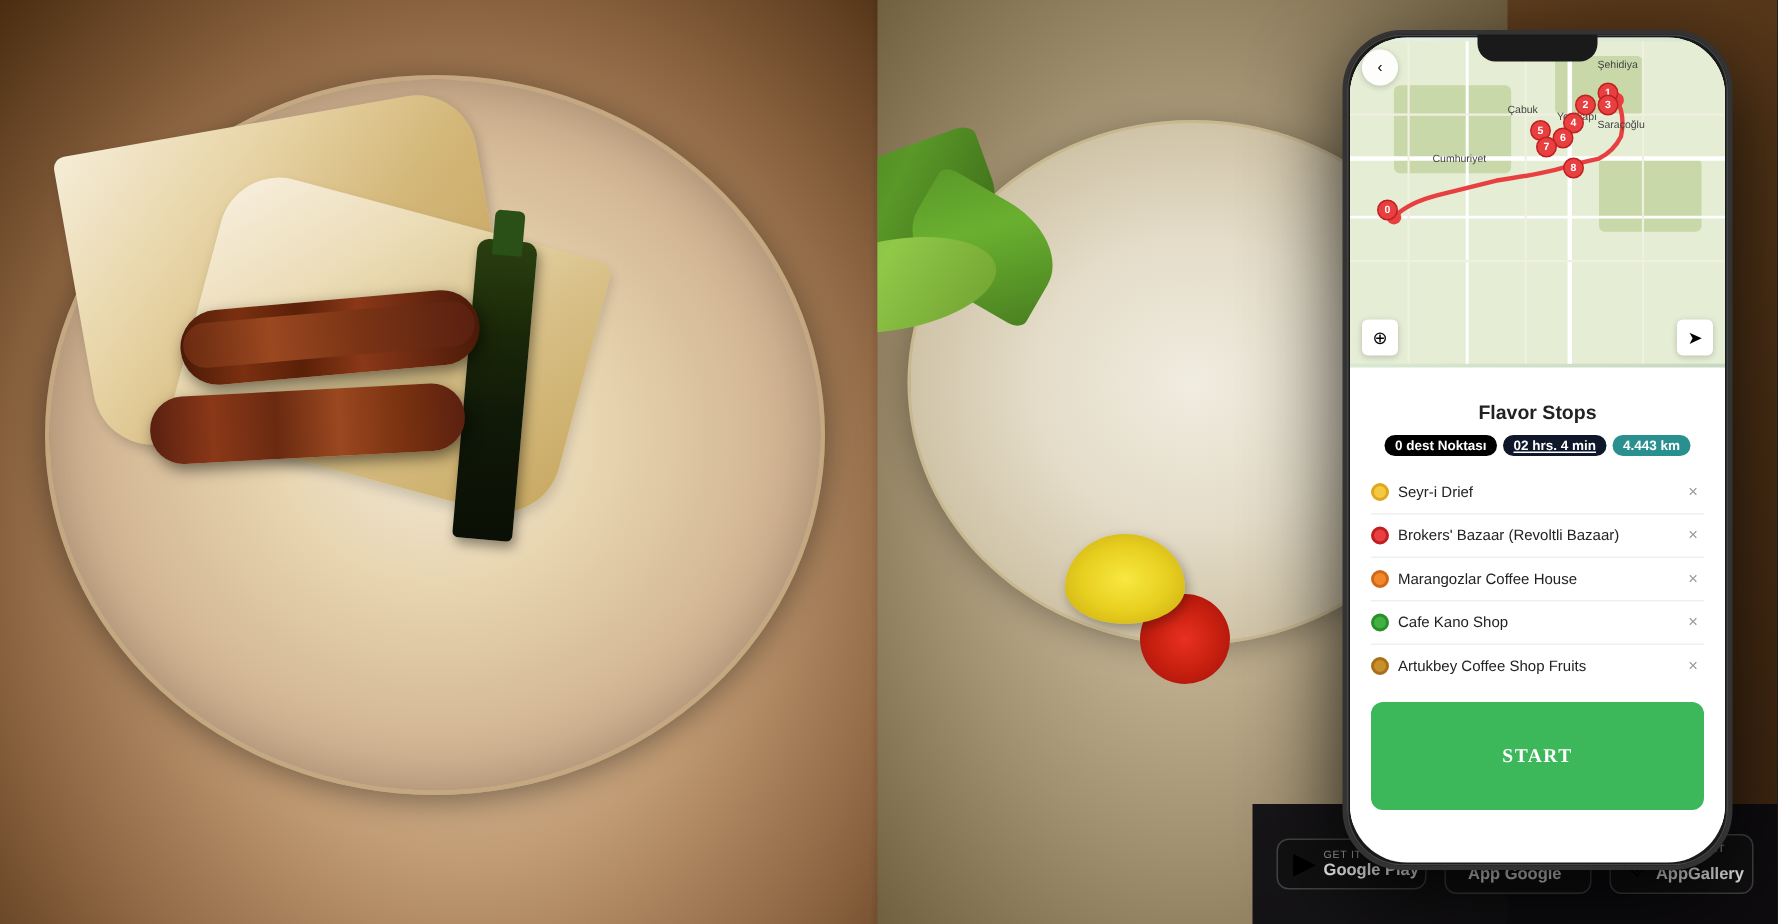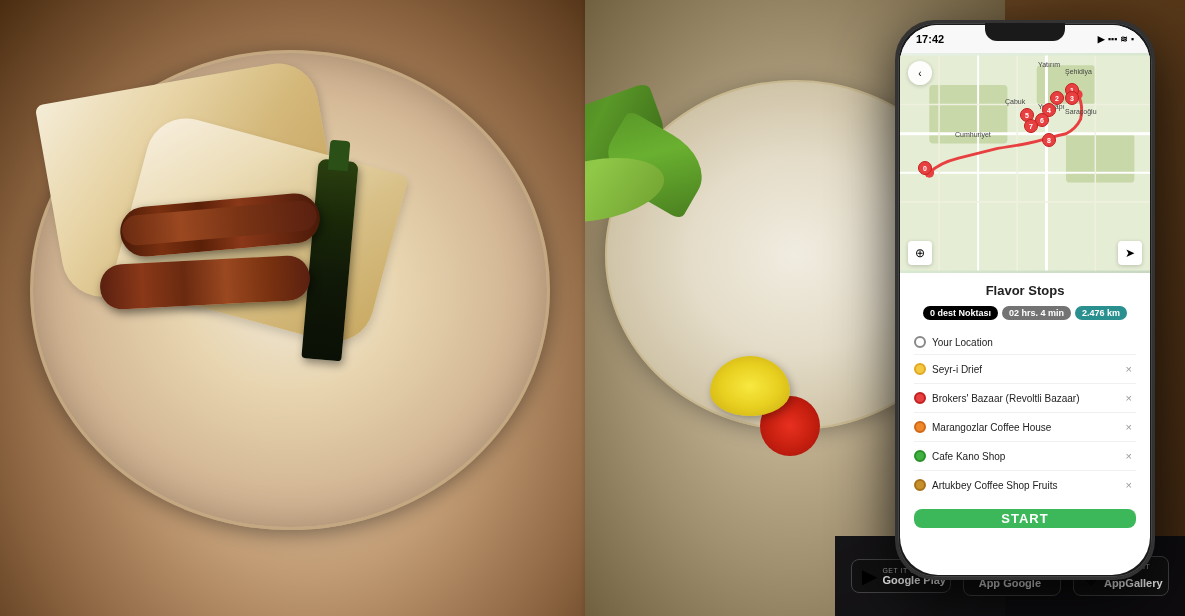--- a/index.html
+++ b/index.html
@@ -384,20 +384,21 @@
       bottom: 8px;
       left: 8px;
     }
 
     
     .flavor-panel {
       background: #fff;
       padding: 10px 14px;
       flex: 1;
       overflow-y: auto;
+      margin-top: 12px;
     }
     .flavor-title {
       text-align: center;
       font-size: 13px;
       font-weight: 700;
       color: #222;
       margin-bottom: 8px;
     }
 
     
@@ -407,21 +408,21 @@
       margin-bottom: 10px;
       justify-content: center;
     }
     .stat-badge {
       padding: 2px 7px;
       border-radius: 10px;
       font-size: 9px;
       font-weight: 600;
     }
     .stat-badge.orange { background: #000000; color: #fff; }
-    .stat-badge.dark { background: #737373; color: #fff; }
+    .stat-badge.dark { background: #0f172a; color: #fff; text-decoration: underline; }
     .stat-badge.teal { background: #2a8f8f; color: #fff; }
 
     
     .stop-item {
       display: flex;
       align-items: center;
       gap: 6px;
       padding: 6px 0;
       border-bottom: 1px solid #f0f0f0;
     }
@@ -449,31 +450,32 @@
       font-size: 11px;
       color: #999;
       cursor: pointer;
       padding: 2px 4px;
     }
 
     
     .start-btn {
       display: block;
       width: 100%;
-      padding: 2px;
+      padding: 28px;
       background: #3cb85a;
       color: white;
       border: none;
       border-radius: 8px;
       font-size: 13px;
       font-weight: 700;
       text-align: center;
       cursor: pointer;
       margin-top: 10px;
       letter-spacing: 1px;
+      font-family: Liberation Serif, serif;
     }
 
     
     .route-svg {
       position: absolute;
       inset: 0;
       width: 100%;
       height: 100%;
     }
 
@@ -557,29 +559,20 @@
       <span class="get-it">EXPLORE IT ON</span>
       <span class="store-name">AppGallery</span>
     </div>
   </div>
 </div>
 
 <div class="phone-mockup">
   <div class="phone-notch"></div>
   <div class="phone-screen">
 
-    <div class="status-bar">
-      <span class="status-time">17:42</span>
-      <div class="status-icons">
-        <span>▶</span>
-        <span>▪▪▪</span>
-        <span>≋</span>
-        <span>▪</span>
-      </div>
-    </div>
 
     <div class="map-area">
 
       <svg class="route-svg" viewBox="0 0 256 220">
 
         <rect width="256" height="220" fill="#e8eed8"></rect>
 
         <rect x="0" y="0" width="256" height="220" fill="#ddeacc" opacity="0.3"></rect>
         <rect x="30" y="30" width="80" height="60" fill="#c8d8a8" rx="4"></rect>
         <rect x="140" y="10" width="60" height="40" fill="#c8d8a8" rx="4"></rect>
@@ -631,27 +624,23 @@
         <span>⊕</span>
       </div>
     </div>
 
     <div class="flavor-panel">
       <div class="flavor-title">Flavor Stops</div>
 
       <div class="stats-row">
         <span class="stat-badge orange">0 dest Noktası</span>
         <span class="stat-badge dark">02 hrs. 4 min</span>
-        <span class="stat-badge teal">2.476 km</span>
-      </div>
-
-      <div class="stop-item">
-        <div class="stop-dot location"></div>
-        <span class="stop-name">Your Location</span>
-      </div>
+        <span class="stat-badge teal">4.443 km</span>
+      </div>
+
 
       <div class="stop-item">
         <div class="stop-dot yellow"></div>
         <span class="stop-name">Seyr-i Drief</span>
         <span class="stop-close">×</span>
       </div>
 
       <div class="stop-item">
         <div class="stop-dot red"></div>
         <span class="stop-name">Brokers' Bazaar (Revoltli Bazaar)</span>

